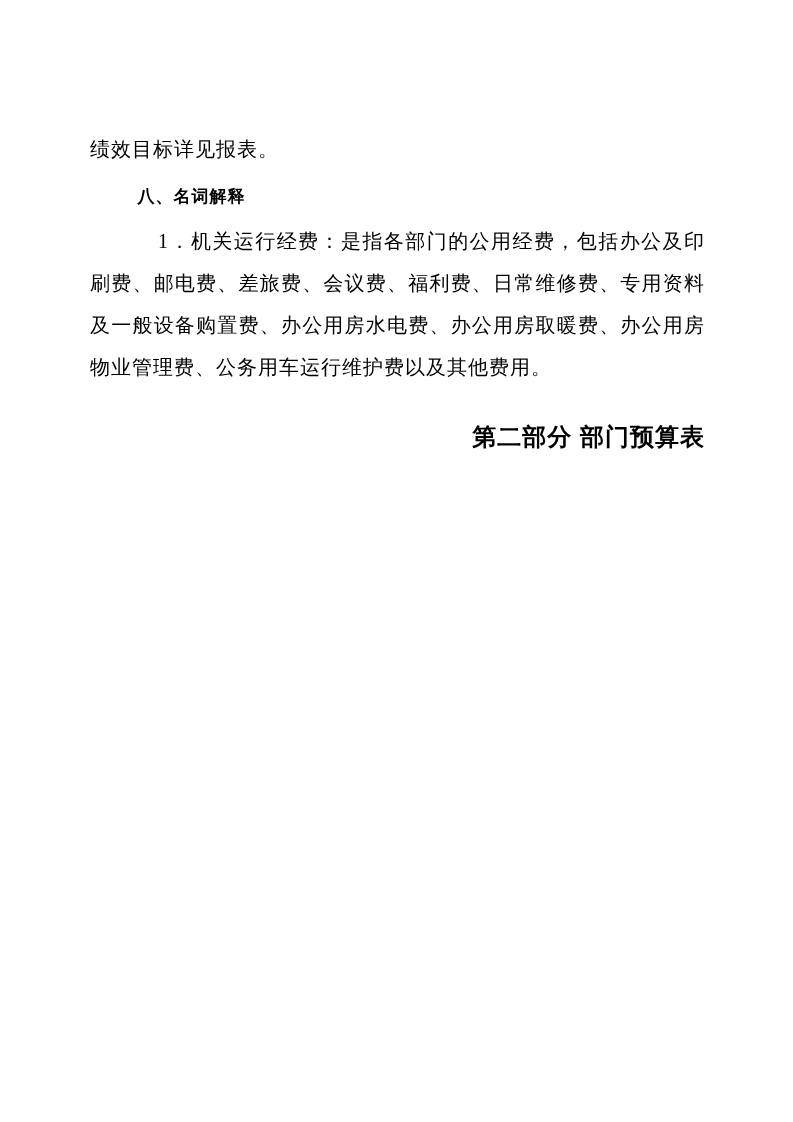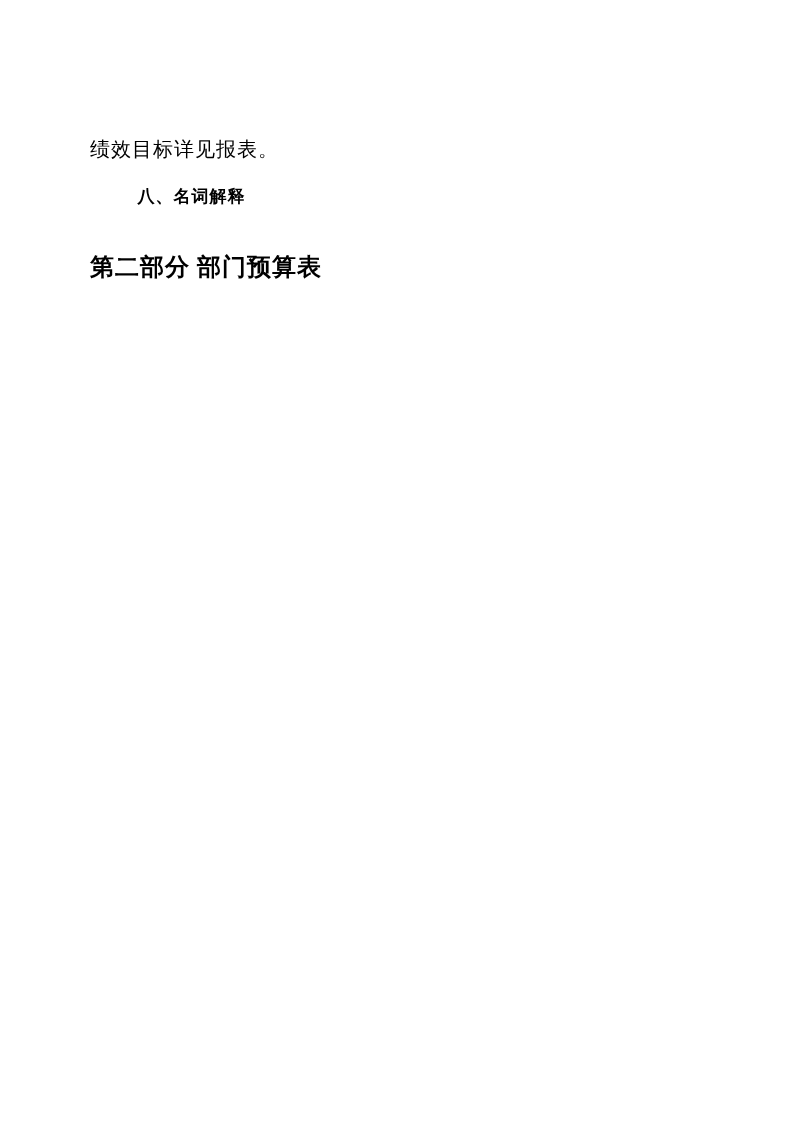--- a/index.html
+++ b/index.html
@@ -31,37 +31,38 @@
     font-size: 17px;
     line-height: 42px;
     text-indent: 2.8em;
     margin-top: 6px;
   }
   .term-para {
     text-indent: 3.4em;
     margin-top: 2px;
   }
   .part-title {
-    font-family: Liberation Serif, serif;
+    font-family: Liberation Sans, sans-serif;
     font-weight: bold;
     font-size: 24px;
     line-height: 42px;
-    text-align: left;
+    text-align: right;
     letter-spacing: 1px;
     margin-top: 28px;
   }
 </style>
 </head>
 <body>
 
 <div class="page">
   <div class="doc-body">
 
     <p class="intro-para">绩效目标详见报表。</p>
 
     <h2 class="section-heading">八、名词解释</h2>
 
+    <p class="term-para">1．机关运行经费：是指各部门的公用经费，包括办公及印刷费、邮电费、差旅费、会议费、福利费、日常维修费、专用资料及一般设备购置费、办公用房水电费、办公用房取暖费、办公用房物业管理费、公务用车运行维护费以及其他费用。</p>
 
 
     <h1 class="part-title">第二部分 部门预算表</h1>
 
   </div>
 </div>
 
 </body></html>

